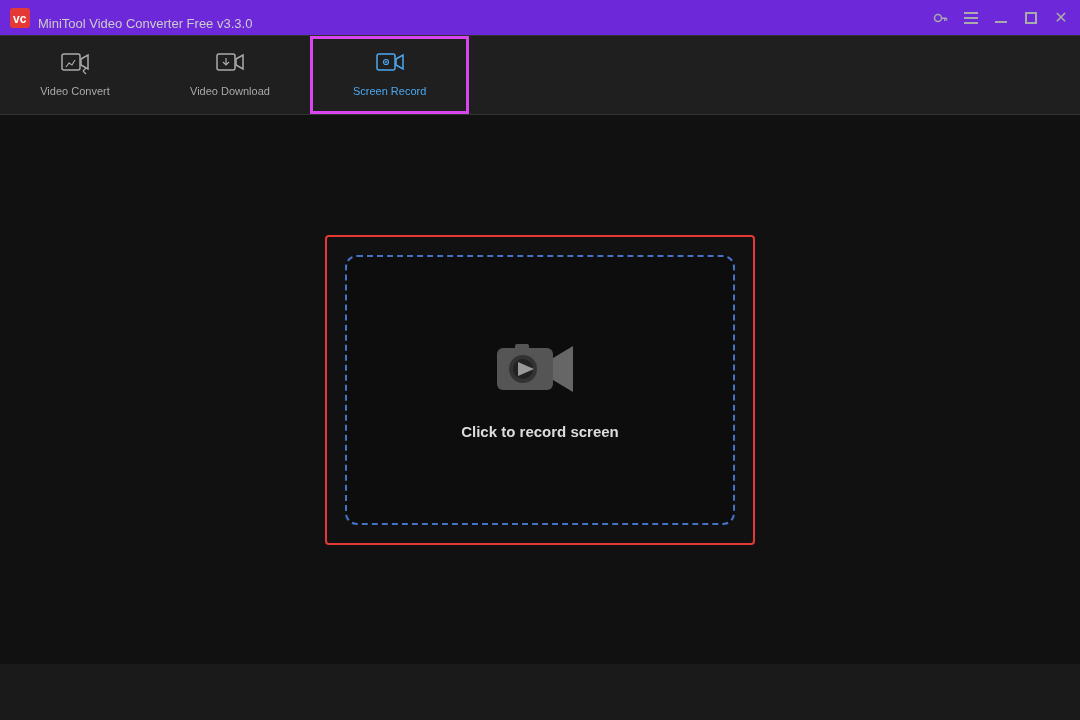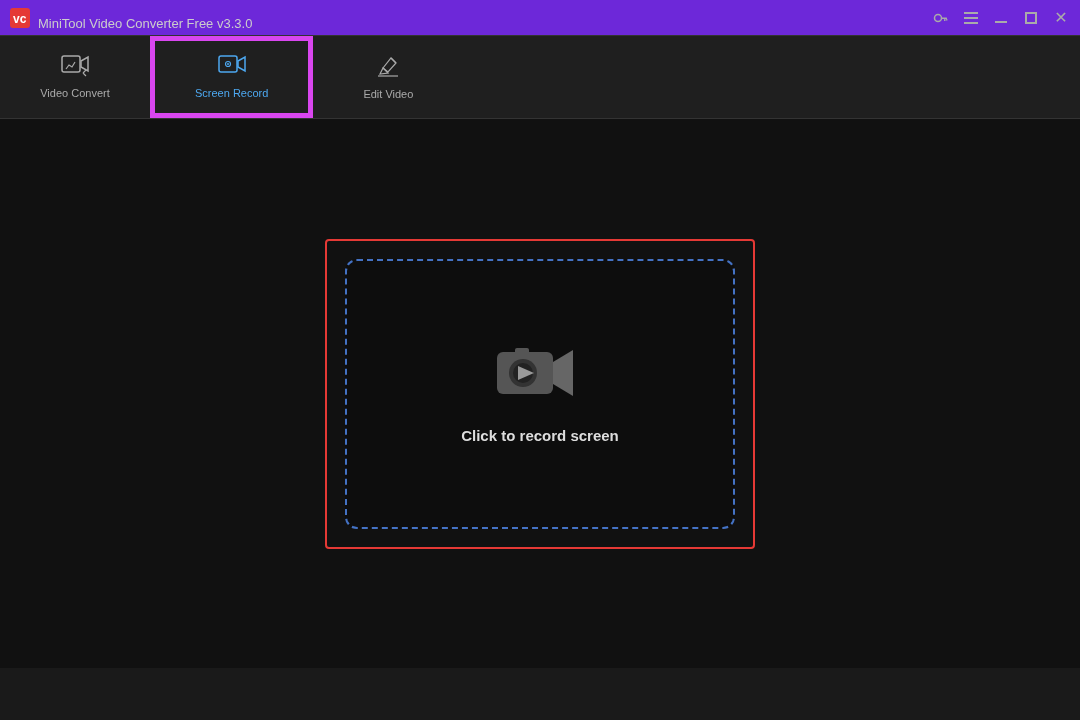--- a/index.html
+++ b/index.html
@@ -66,21 +66,21 @@
       padding: 14px 40px;
       cursor: pointer;
       gap: 6px;
       min-width: 150px;
       color: #aaa;
       transition: color 0.2s;
     }
 
     .nav-tab.active {
       color: #4da8f0;
-      border: 5px solid #d946ef;
+      border: 3px solid #d946ef;
       background: #1f1f1f;
     }
 
     .nav-tab-icon {
       font-size: 22px;
       line-height: 1;
     }
 
     .nav-tab-label {
       font-size: 11px;
@@ -209,44 +209,43 @@
       <svg width="28" height="22" viewBox="0 0 28 22" fill="none" xmlns="http://www.w3.org/2000/svg">
         <rect x="1" y="1" width="18" height="16" rx="2" stroke="#aaa" stroke-width="1.5" fill="none"></rect>
         <path d="M20 6l7-4v14l-7-4V6z" stroke="#aaa" stroke-width="1.5" fill="none"></path>
         <path d="M5 14l3-4 3 2 3-5" stroke="#aaa" stroke-width="1.2" fill="none"></path>
         <path d="M22 18l3-3M22 18l3 3" stroke="#aaa" stroke-width="1.2"></path>
       </svg>
     </div>
     <span class="nav-tab-label">Video Convert</span>
   </div>
 
+  <div class="nav-tab">
+    <div class="nav-tab-icon">
+      <svg width="28" height="22" viewBox="0 0 28 22" fill="none" xmlns="http://www.w3.org/2000/svg">
+        <rect x="1" y="1" width="18" height="16" rx="2" stroke="#aaa" stroke-width="1.5" fill="none"></rect>
+        <path d="M20 6l7-4v14l-7-4V6z" stroke="#aaa" stroke-width="1.5" fill="none"></path>
+        <path d="M10 5v7M7 9l3 3 3-3" stroke="#aaa" stroke-width="1.2"></path>
+      </svg>
+    </div>
+    <span class="nav-tab-label">Video Download</span>
+  </div>
 
   <div class="nav-tab active">
     <div class="nav-tab-icon">
       <svg width="28" height="22" viewBox="0 0 28 22" fill="none" xmlns="http://www.w3.org/2000/svg">
         <rect x="1" y="1" width="18" height="16" rx="2" stroke="#4da8f0" stroke-width="1.5" fill="none"></rect>
         <path d="M20 6l7-4v14l-7-4V6z" stroke="#4da8f0" stroke-width="1.5" fill="none"></path>
         <circle cx="10" cy="9" r="2.5" stroke="#4da8f0" stroke-width="1.2" fill="none"></circle>
         <circle cx="10" cy="9" r="1" fill="#4da8f0"></circle>
       </svg>
     </div>
     <span class="nav-tab-label" style="color:#4da8f0;">Screen Record</span>
   </div>
 
-  <div class="nav-tab">
-    <div class="nav-tab-icon">
-      <svg width="26" height="24" viewBox="0 0 26 24" fill="none" xmlns="http://www.w3.org/2000/svg">
-        <path d="M5 20L8 14l5 5-8 1z" stroke="#aaa" stroke-width="1.2" fill="none"></path>
-        <path d="M8 14l8-10 5 5-8 9-5-4z" stroke="#aaa" stroke-width="1.2" fill="none"></path>
-        <path d="M16 4l5 5" stroke="#aaa" stroke-width="1.2"></path>
-        <path d="M3 22h20" stroke="#aaa" stroke-width="1.2"></path>
-      </svg>
-    </div>
-    <span class="nav-tab-label">Edit Video</span>
-  </div>
 
 </div>
 
 <div class="main-content">
   <div class="record-outer-box">
     <div class="record-inner-box">
 
       <div class="camera-icon-wrap">
         <svg width="90" height="65" viewBox="0 0 90 65" fill="none" xmlns="http://www.w3.org/2000/svg">
 

